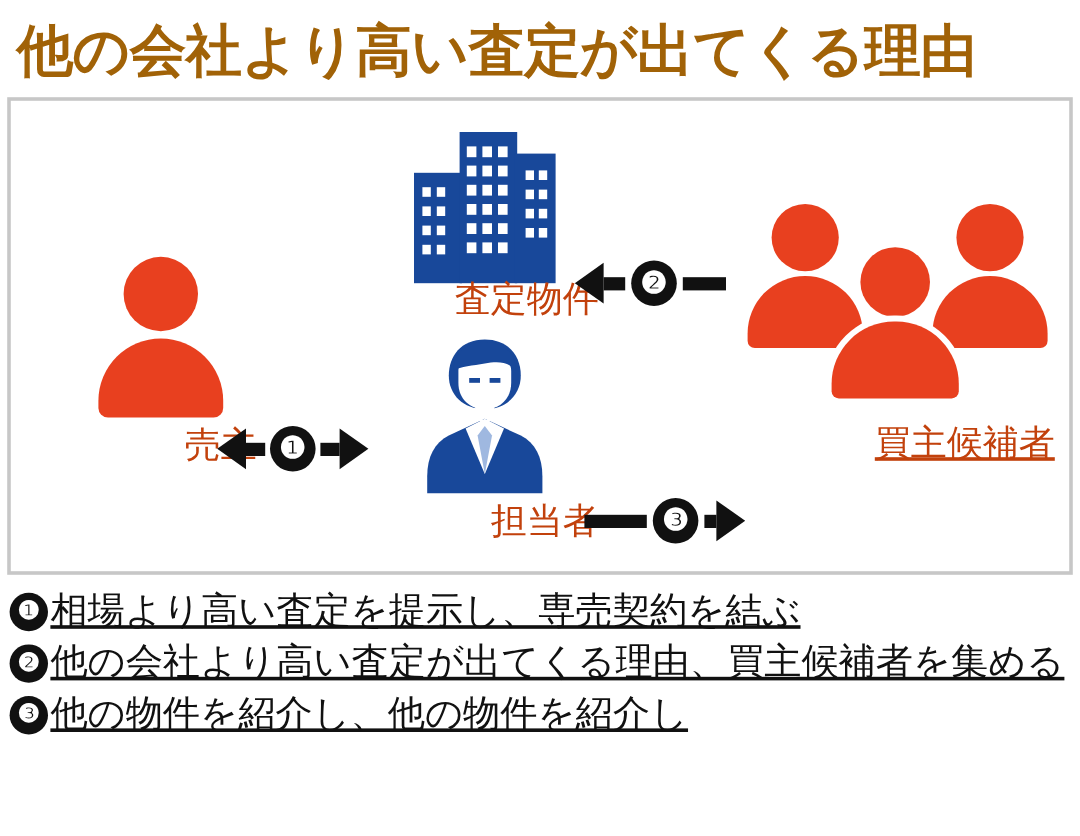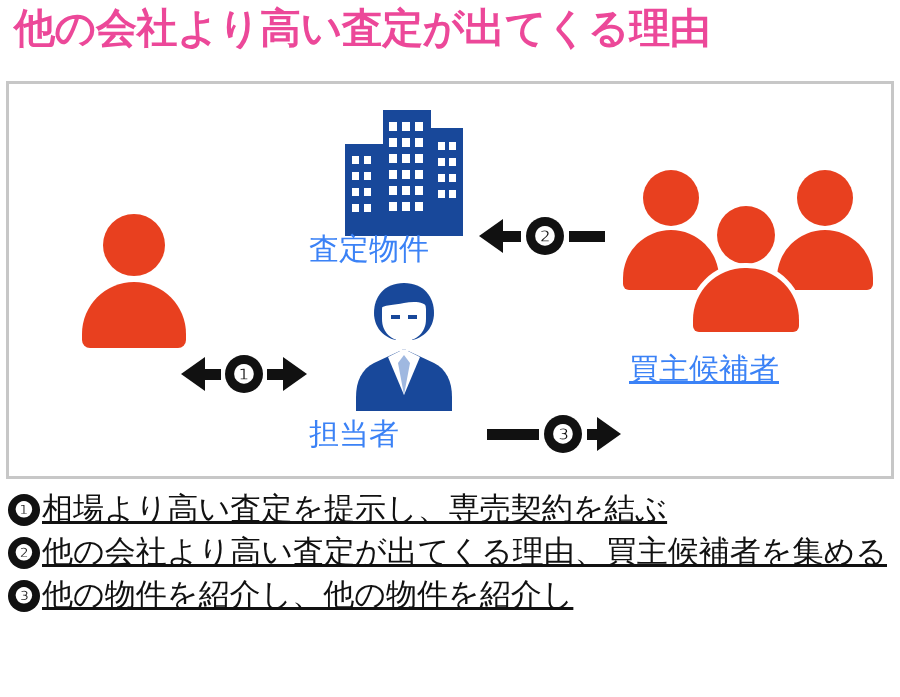--- a/index.html
+++ b/index.html
@@ -18,48 +18,48 @@
   .page {
     position: absolute;
     left: 0; top: 0;
     width: 900px; height: 697px;
   }
 
   
   .title {
     position: absolute;
     left: 14px;
-    top: 6px;
+    top: 16px;
     width: 880px;
-    font-size: 41px;
+    font-size: 47px;
     font-weight: bold;
     letter-spacing: -0.5px;
-    color: #ec4899;
+    color: #a16207;
     line-height: 1.12;
     white-space: nowrap;
   }
 
   
   .frame {
     position: absolute;
     left: 6px;
     top: 81px;
     width: 888px;
     height: 398px;
     border: 3px solid #c7c7c7;
     box-sizing: border-box;
     background: #ffffff;
   }
 
   
   .lbl {
     position: absolute;
     font-size: 30px;
-    color: #3b82f6;
-    text-align: left;
+    color: #c2410c;
+    text-align: right;
     white-space: nowrap;
     font-family: "Liberation Sans", sans-serif;
   }
 
   
   .seller-wrap { position: absolute; left: 45px; top: 130px; width: 160px; }
   .person-head {
     width: 62px; height: 62px; border-radius: 50%;
     background: #e8401f; margin: 0 auto;
   }
@@ -149,20 +149,21 @@
   <div class="title">他の会社より高い査定が出てくる理由</div>
 
   <div class="frame">
 
     <div class="seller-wrap">
       <div>
         <div class="person-head"></div>
         <div class="person-body"></div>
       </div>
     </div>
+    <div class="lbl seller-lbl">売主</div>
 
     <div class="bld-wrap">
       <svg width="130" height="135" viewBox="0 0 130 135">
 
         <rect x="6" y="40" width="40" height="92" fill="#18489a"></rect>
 
         <rect x="44" y="6" width="48" height="126" fill="#18489a"></rect>
 
         <rect x="90" y="24" width="34" height="108" fill="#18489a"></rect>
 

